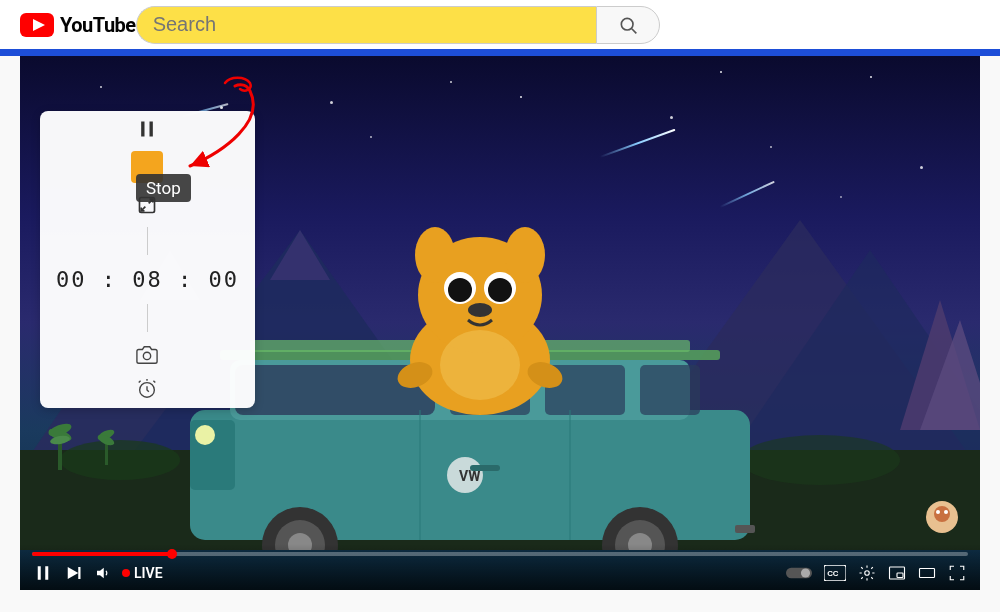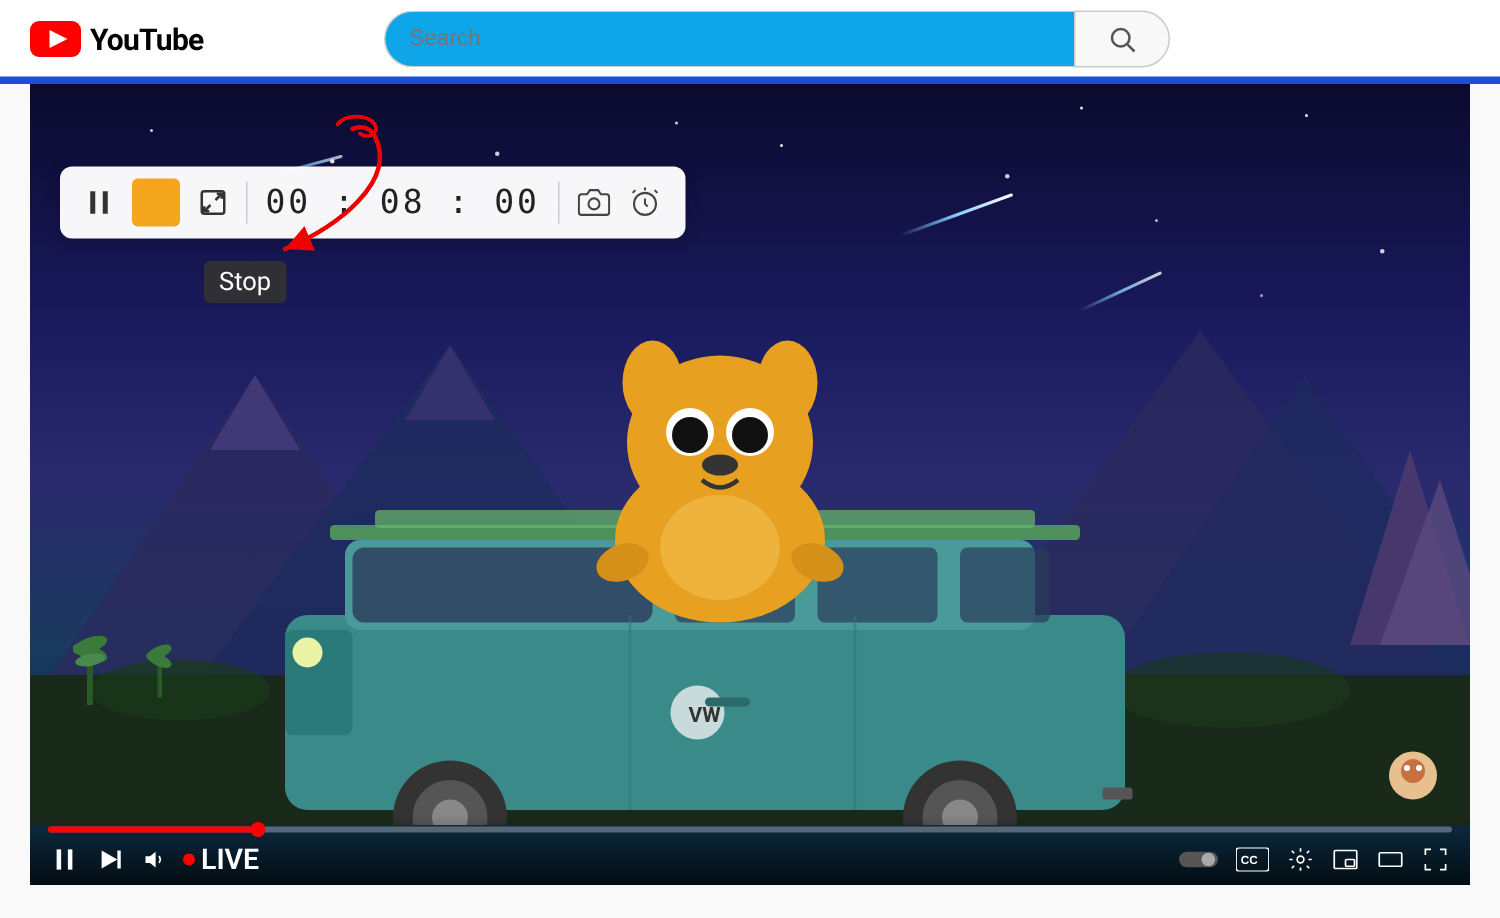--- a/index.html
+++ b/index.html
@@ -2,25 +2,24 @@
 <html><head>
   <meta charset="utf-8">
   <style>
     * { margin: 0; padding: 0; box-sizing: border-box; }
     body { background: #f9f9f9; font-family: 'Roboto', Arial, sans-serif; width: 1000px; height: 612px; overflow: hidden; }
 
     
     .header {
       display: flex;
       align-items: center;
-      justify-content: space-between;
       padding: 8px 20px;
       background: #fff;
       height: 56px;
-      border-bottom: 5px solid #1d4ed8;
+      border-bottom: 7px solid #1d4ed8;
     }
     .logo-area {
       display: flex;
       align-items: center;
       gap: 6px;
     }
     .yt-logo-icon {
       display: flex;
       align-items: center;
     }
@@ -35,24 +34,24 @@
       align-items: center;
       gap: 0;
     }
     .search-input {
       width: 460px;
       height: 38px;
       border: 1px solid #ccc;
       border-right: none;
       border-radius: 40px 0 0 40px;
       padding: 0 16px;
-      font-size: 15px;
+      font-size: 20px;
       color: #333;
       outline: none;
-      background: #0ea5e9;
+      background: #fde047;
     }
     .search-btn {
       width: 64px;
       height: 38px;
       border: 1px solid #ccc;
       border-radius: 0 40px 40px 0;
       background: #f8f8f8;
       cursor: pointer;
       display: flex;
       align-items: center;
@@ -98,20 +97,21 @@
       top: 55px;
       left: 20px;
       background: rgba(255,255,255,0.97);
       border-radius: 8px;
       padding: 8px 16px;
       display: flex;
       align-items: center;
       gap: 12px;
       box-shadow: 0 2px 10px rgba(0,0,0,0.2);
       z-index: 10;
+      flex-direction: column;
     }
     .toolbar-btn {
       background: none;
       border: none;
       cursor: pointer;
       display: flex;
       align-items: center;
       justify-content: center;
       color: #333;
       font-size: 18px;
@@ -217,21 +217,21 @@
       display: flex;
       align-items: flex-start;
       justify-content: center;
       padding: 2px;
     }
     .live-badge {
       display: flex;
       align-items: center;
       gap: 4px;
       color: #fff;
-      font-size: 19px;
+      font-size: 14px;
       font-weight: 600;
     }
     .live-dot {
       width: 8px;
       height: 8px;
       background: #ff0000;
       border-radius: 50%;
     }
 
     

